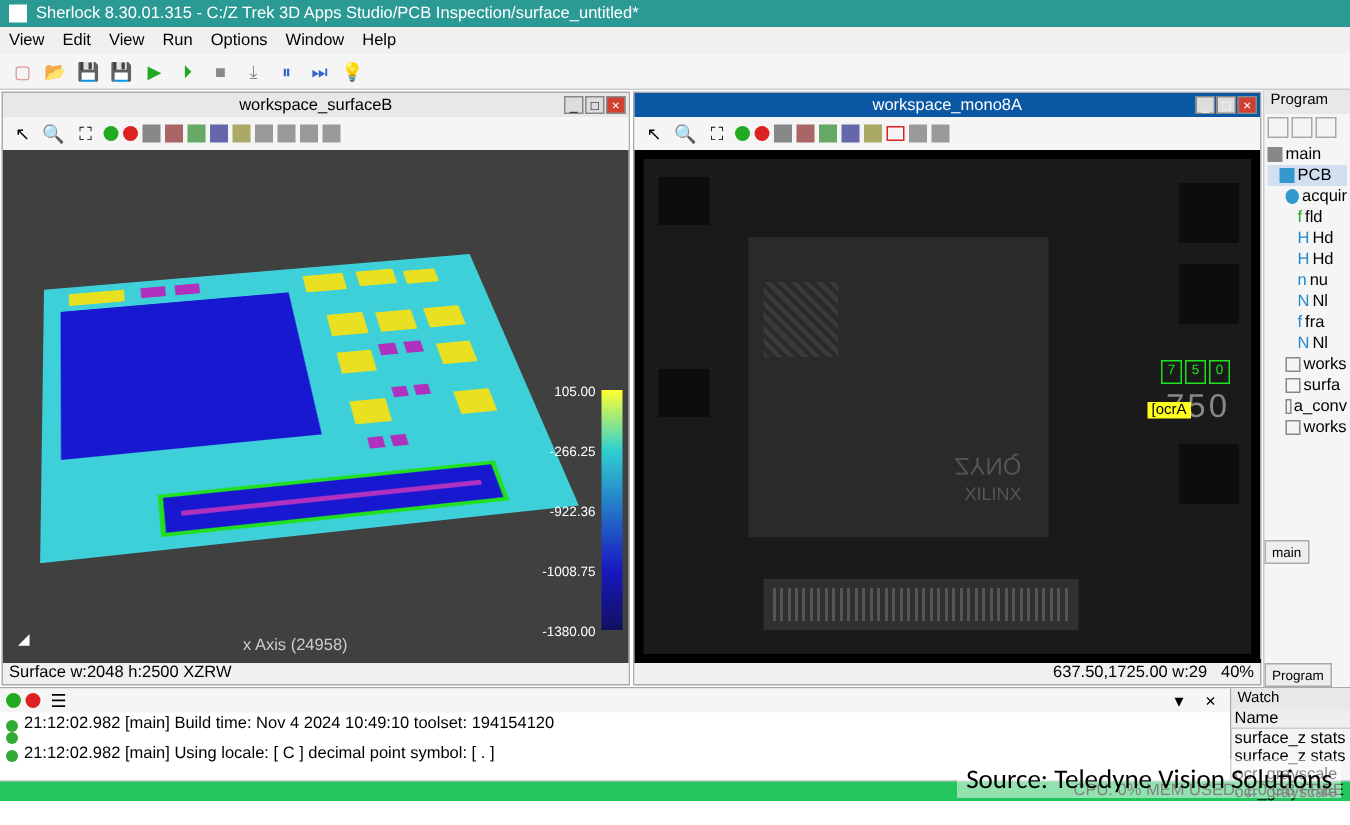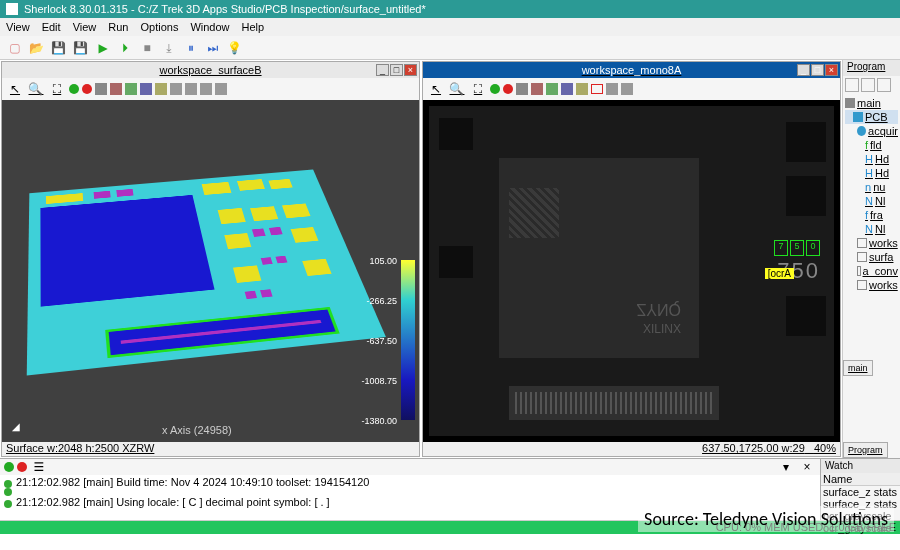--- a/index.html
+++ b/index.html
@@ -3,21 +3,21 @@
 <meta charset="utf-8">
 <style>
   * { box-sizing: border-box; margin: 0; padding: 0; font-family: Tahoma, sans-serif; font-size: 11px; }
   body { background: #fff; width: 900px; height: 550px; overflow: hidden; position: relative; }
   .titlebar { background: #2b9a95; color: #fff; height: 18px; display: flex; align-items: center; padding: 0 6px; }
   .titlebar .icon { width: 12px; height: 12px; background: #fff; margin-right: 6px; }
   .menubar { background: #f0f0f0; height: 18px; display: flex; align-items: center; padding: 0 6px; gap: 12px; }
   .menubar span { cursor: default; }
   .maintool { background: #f5f5f5; height: 24px; display: flex; align-items: center; padding: 0 6px; gap: 4px; border-bottom: 1px solid #ccc; }
   .tbtn { width: 18px; height: 18px; display: flex; align-items: center; justify-content: center; font-size: 12px; }
-  .content { display: flex; height: 398px; text-decoration: underline; }
+  .content { display: flex; height: 398px; }
   .workspaces { flex: 1; display: flex; gap: 2px; padding: 1px; }
   .ws { flex: 1; display: flex; flex-direction: column; border: 1px solid #aaa; }
   .ws-title { background: #e8e8e8; height: 16px; display: flex; align-items: center; justify-content: center; position: relative; font-size: 10px; }
   .ws-title-a { background: #0a57a3; color: #fff; }
   .ws-ctrls { position: absolute; right: 2px; display: flex; gap: 1px; }
   .ws-ctrls div { width: 13px; height: 12px; background: #ddd; border: 1px solid #888; font-size: 9px; text-align: center; line-height: 10px; }
   .ws-ctrls .xx { background: #d04030; color: #fff; }
   .ws-tool { background: #f5f5f5; height: 22px; display: flex; align-items: center; padding: 0 4px; gap: 3px; }
   .ws-dot { width: 10px; height: 10px; border-radius: 50%; }
   .ws-view { flex: 1; background: #404040; position: relative; overflow: hidden; }
@@ -147,21 +147,21 @@
           <div class="pcomp" style="left:248px;top:95px;width:12px;height:12px"></div>
           <div class="pcomp" style="left:230px;top:140px;width:10px;height:10px"></div>
           <div class="pcomp" style="left:245px;top:140px;width:10px;height:10px"></div>
           <div class="pcomp" style="left:205px;top:185px;width:10px;height:10px"></div>
           <div class="pcomp" style="left:220px;top:185px;width:10px;height:10px"></div>
           <div class="connector"></div>
         </div>
         <div class="legend"></div>
         <div class="legend-lab" style="top:156px">105.00</div>
         <div class="legend-lab" style="top:196px">-266.25</div>
-        <div class="legend-lab" style="top:236px">-637.50</div>
+        <div class="legend-lab" style="top:236px">-922.36</div>
         <div class="legend-lab" style="top:276px">-1008.75</div>
         <div class="legend-lab" style="top:316px">-1380.00</div>
         <div style="position:absolute;left:10px;bottom:10px;color:#fff;font-size:10px">◢</div>
         <div style="position:absolute;left:160px;bottom:6px;color:#ccc;font-size:11px">x Axis (24958)</div>
       </div>
       <div class="ws-status">
         <span>Surface w:2048 h:2500 XZRW</span>
       </div>
     </div>
 

